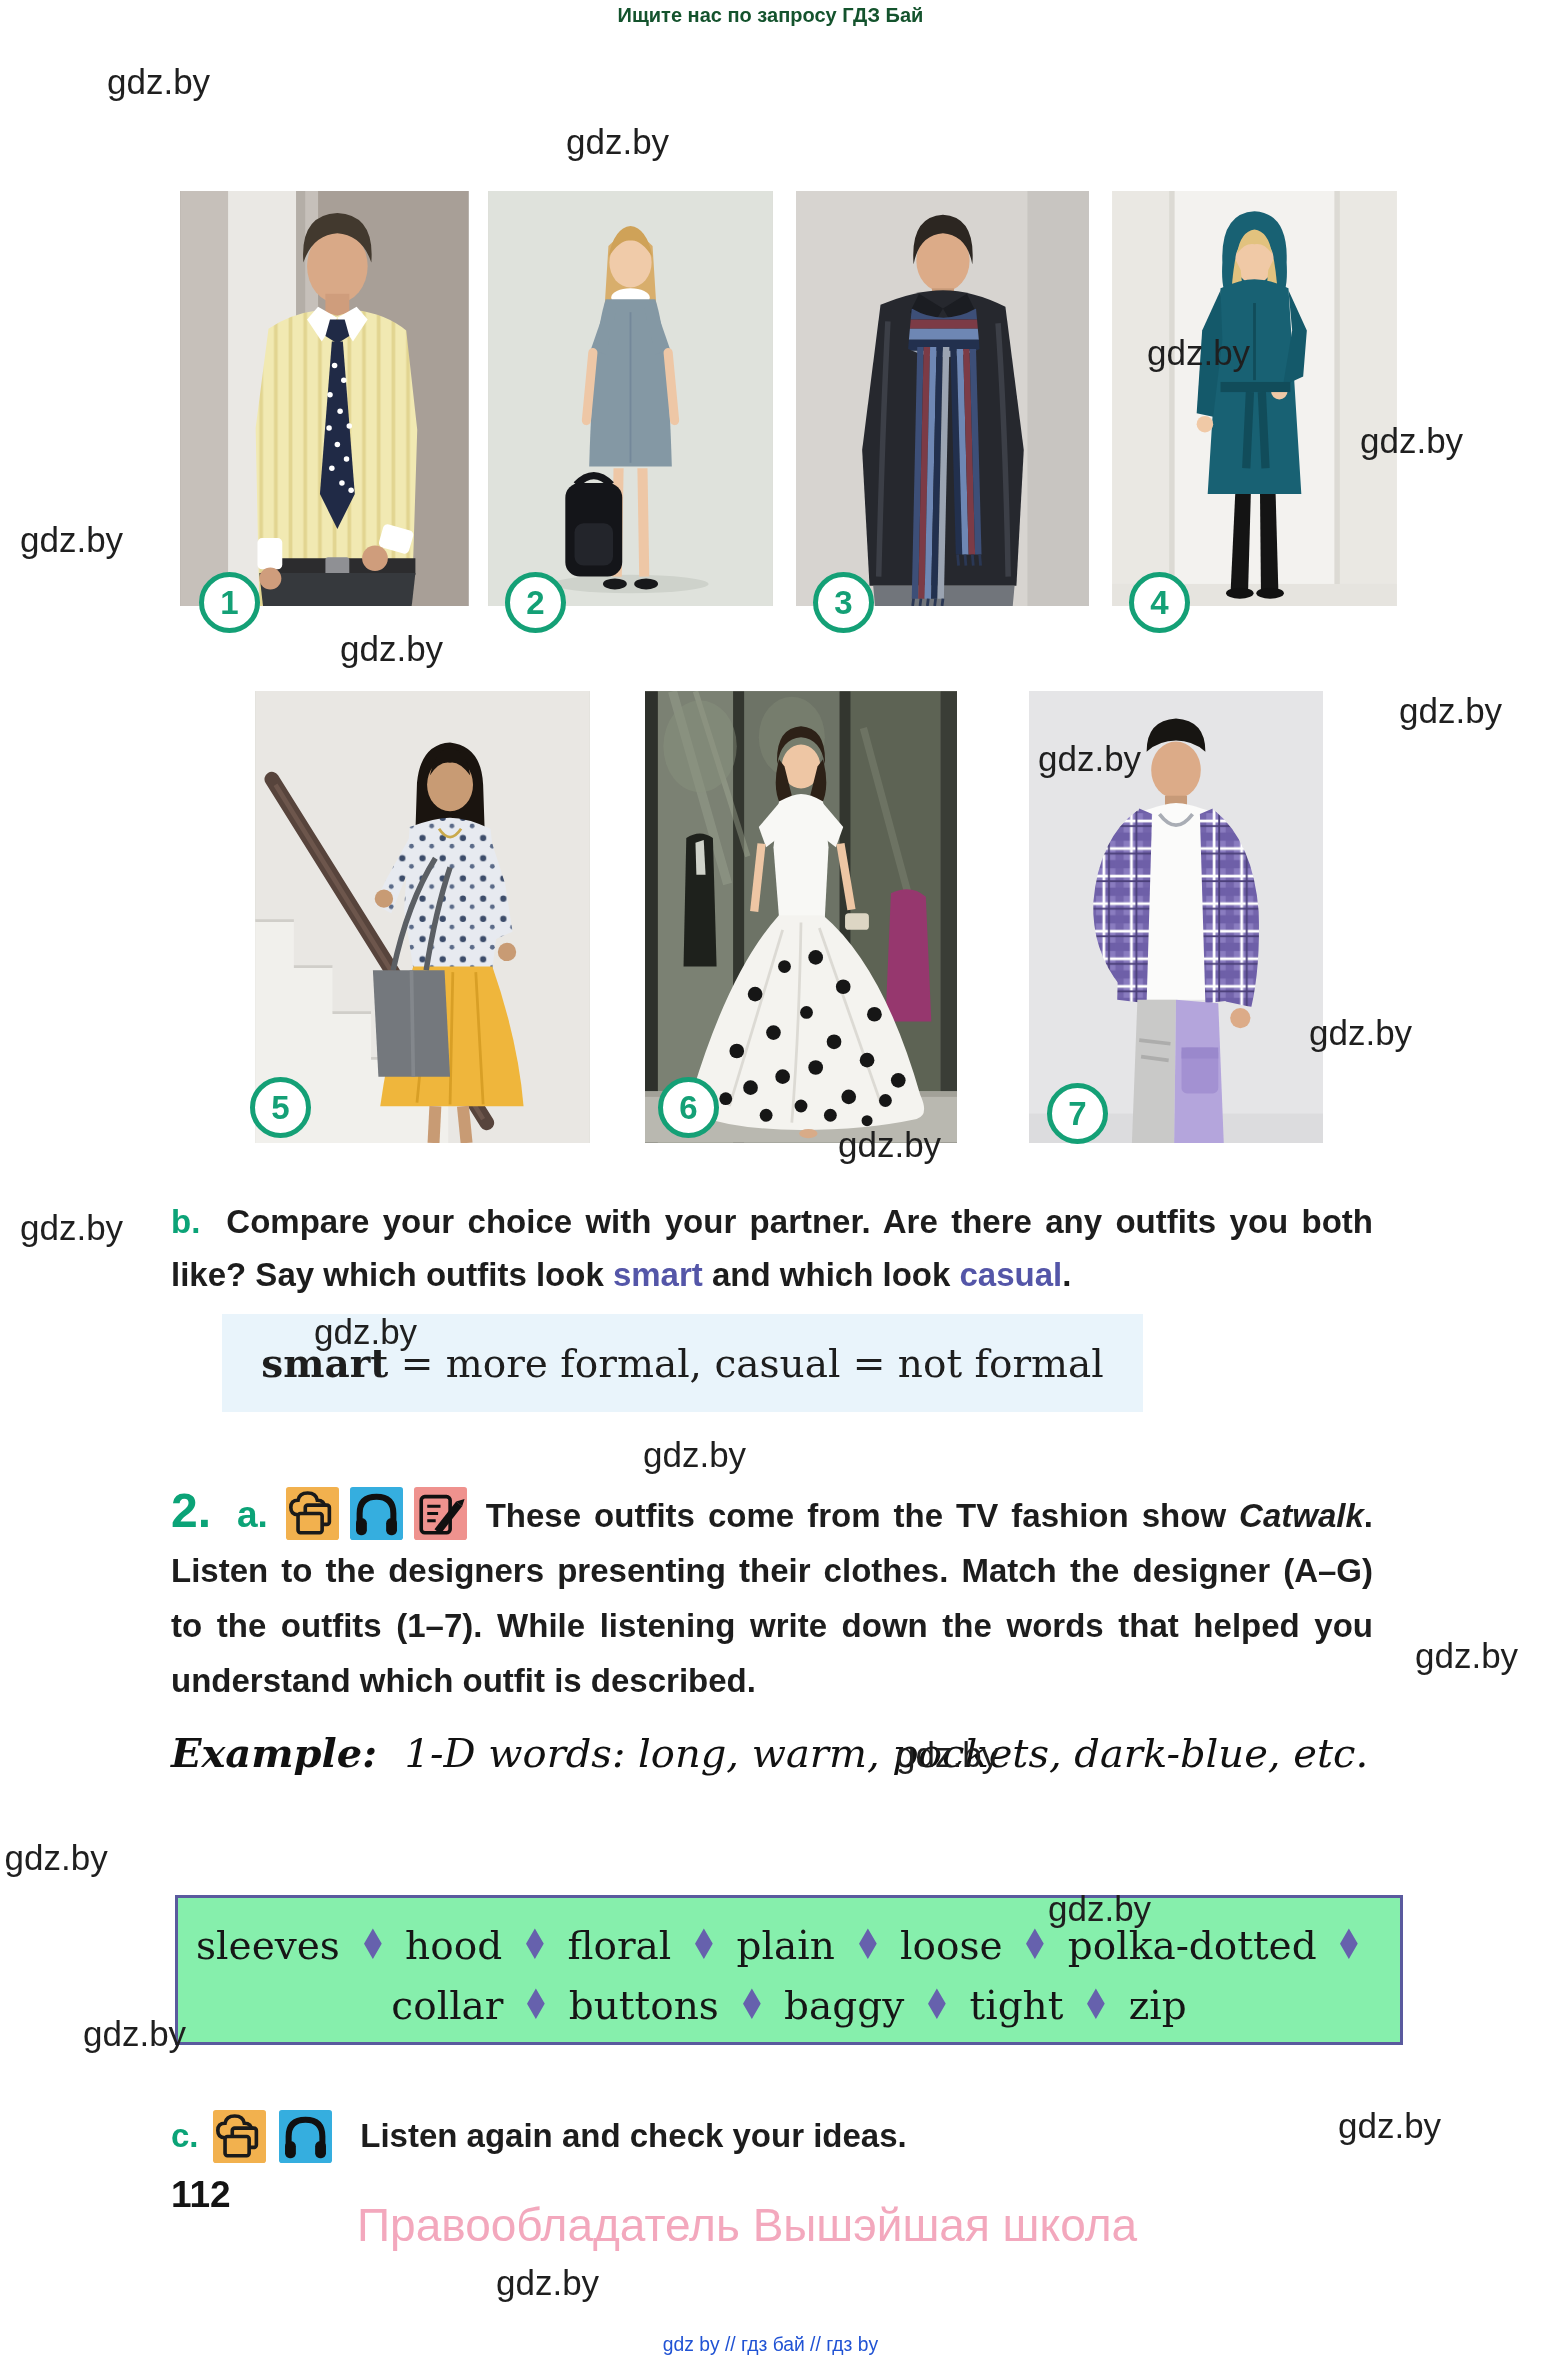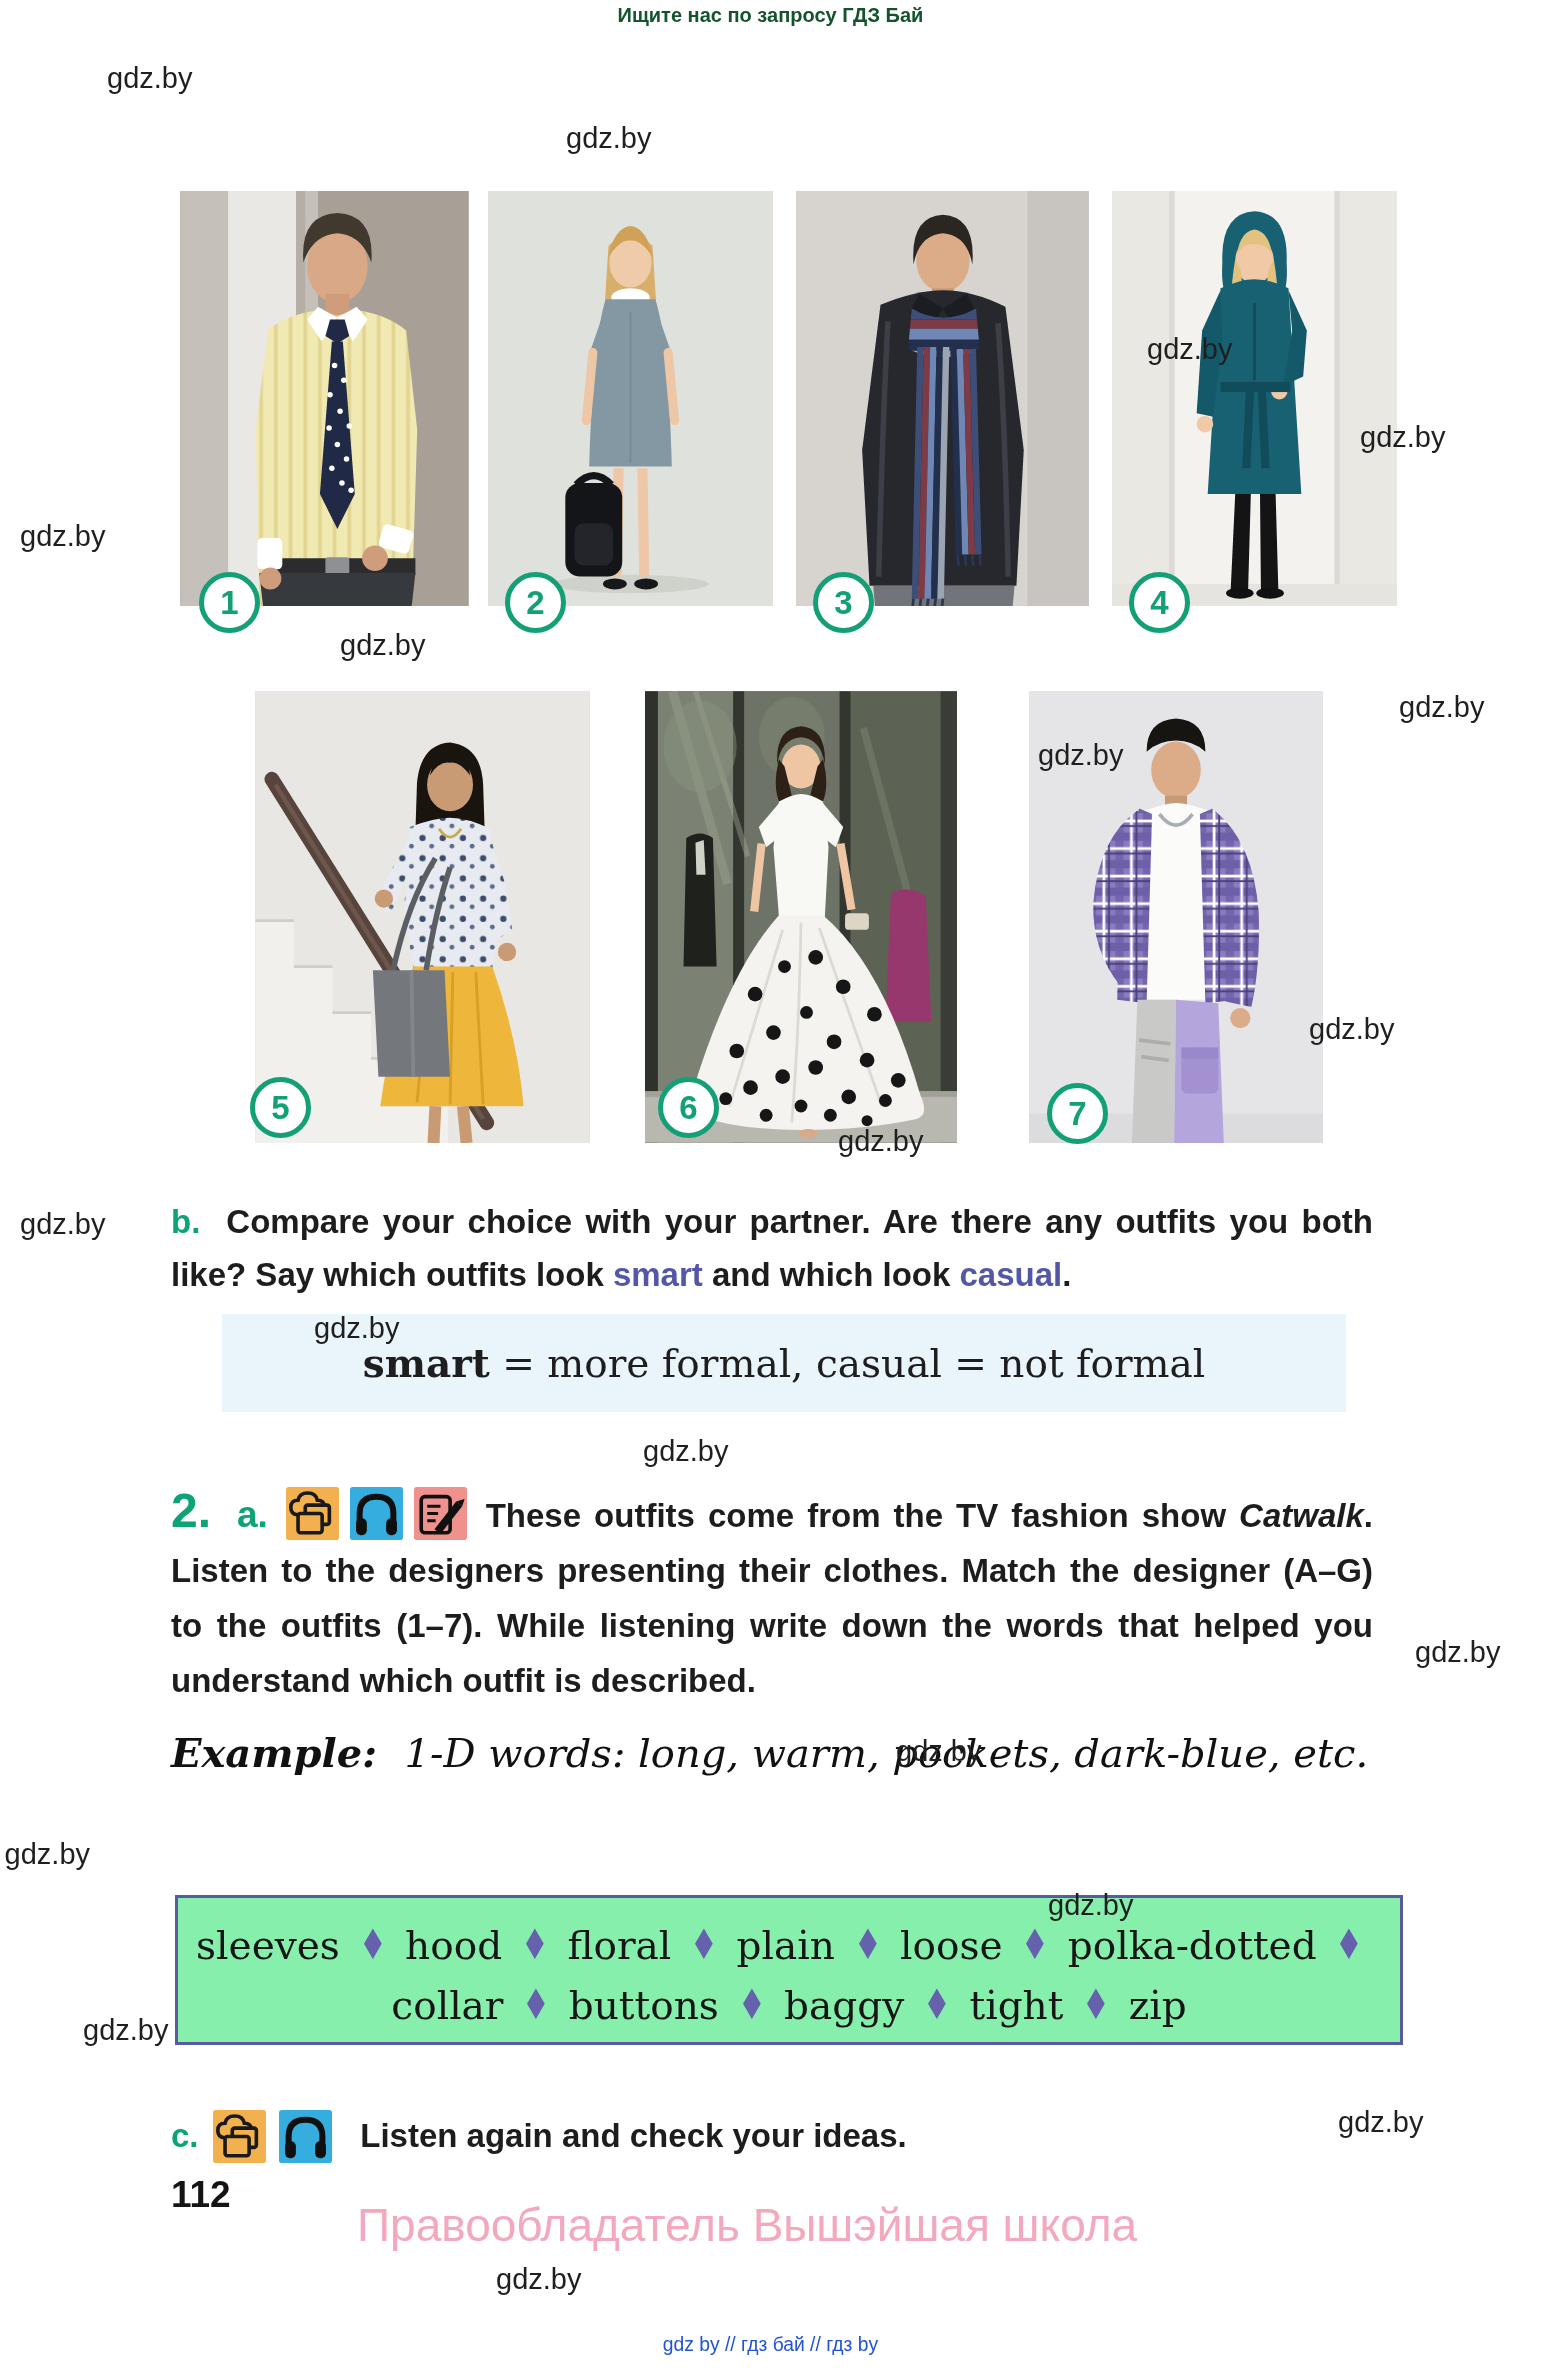--- a/index.html
+++ b/index.html
@@ -2,34 +2,34 @@
 <html style="font-size:14.7px"><head>
 <meta charset="utf-8">
 <style>
   html,body{margin:0;padding:0;background:#ffffff;}
   .page{position:relative;width:1541px;height:2377px;background:#ffffff;overflow:hidden;
         font-family:"Liberation Sans",sans-serif;color:#1d1d1d;}
   
   .banner{position:absolute;top:3.7px;left:0;width:100%;text-align:center;
           font-size:20px;font-weight:600;color:#14532d;}
   
-  .wm{position:absolute;font-size:29px;color:#1f1f1f;white-space:nowrap;z-index:30;}
+  .wm{position:absolute;font-size:35px;color:#1f1f1f;white-space:nowrap;z-index:30;}
   
   .photo{position:absolute;margin:0;padding:0;background:#d8d8d4;z-index:5;}
   .photo svg{display:block;width:100%;height:100%;}
   
   .badge{position:absolute;width:61px;height:61px;border-radius:50%;background:#ffffff;
          border:5.5px solid #14a076;box-sizing:border-box;display:flex;align-items:center;
          justify-content:center;font-size:33px;font-weight:700;color:#14a076;z-index:20;}
   
   .para{position:absolute;left:171px;width:1202px;font-size:33px;font-weight:700;
         line-height:53px;text-align:justify;color:#1d1d1d;}
   .lbl{color:#0ba377;margin-right:26px;}
   .hl{color:#5456a8;}
-  .infobox{position:absolute;left:222px;top:1314px;width:1124px;height:98px;
+  .infobox{position:absolute;left:222px;top:1314px;width:921px;height:98px;
            background:#e9f4fb;display:flex;align-items:center;justify-content:center;
            font-family:"DejaVu Serif",serif;font-size:39px;color:#1e1e1e;z-index:6;}
   .infobox b{font-weight:700;}
   .p2a{line-height:55px;}
   .num2{font-size:48px;}
   .leta{font-size:37px;margin-right:18.4px;}
   .tile{display:inline-block;width:53px;height:53px;border-radius:2.8px;vertical-align:-13px;
         margin-right:11px;}
   .tile svg{display:block;width:100%;height:100%;}
   .tile-orange{background:#f2b14e;}

